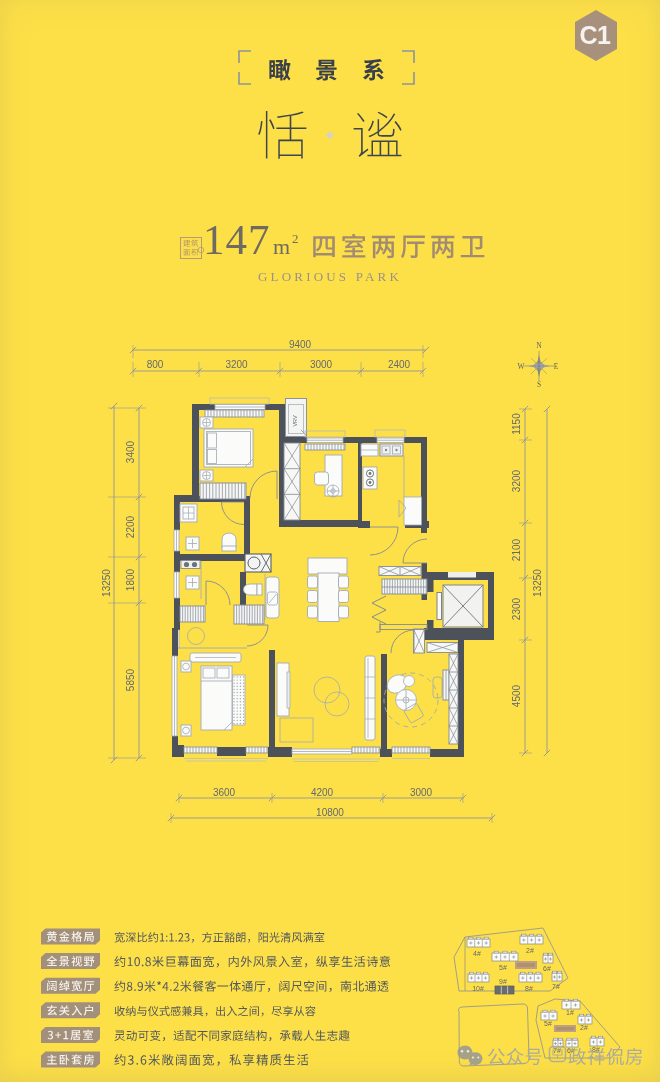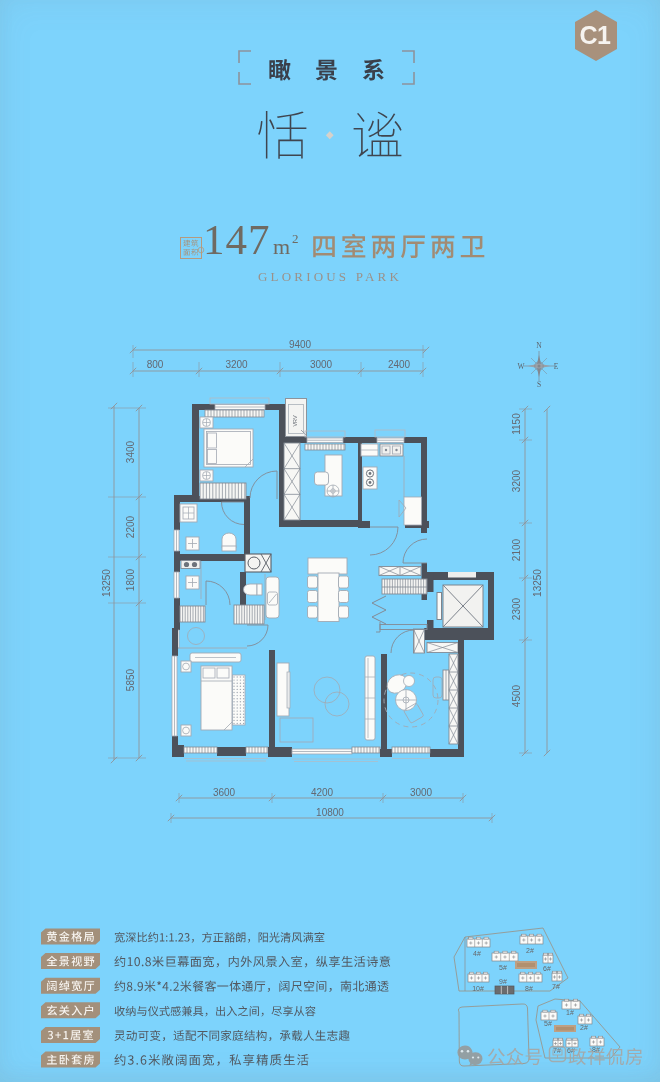--- a/index.html
+++ b/index.html
@@ -1,14 +1,14 @@
 <!DOCTYPE html>
 <html><head><meta charset="utf-8"><title>C1</title><style>
 html,body{margin:0;padding:0;width:660px;height:1082px;overflow:hidden;background:#efeeec}
-#page{position:relative;width:660px;height:1082px;background:#7dd3fc;font-family:"Liberation Sans",sans-serif;box-shadow:inset 0 0 34px rgba(125,122,115,0.10),inset 0 -8px 16px rgba(125,122,115,0.07)}
+#page{position:relative;width:660px;height:1082px;background:#fde047;font-family:"Liberation Sans",sans-serif;box-shadow:inset 0 0 34px rgba(125,122,115,0.10),inset 0 -8px 16px rgba(125,122,115,0.07)}
 </style></head><body>
 
 <div id="page">
 <svg width="660" height="1082" viewBox="0 0 660 1082" style="position:absolute;left:0;top:0">
 
 <g>
         <polygon points="596,10 617,22 617,49 596,61 575,49 575,22" fill="#a8917c"></polygon>
         <text x="595" y="44" text-anchor="middle" font-family="Liberation Sans" font-size="25" font-weight="bold" fill="#f6f3ef" letter-spacing="-0.5">C1</text>
       </g>
 

